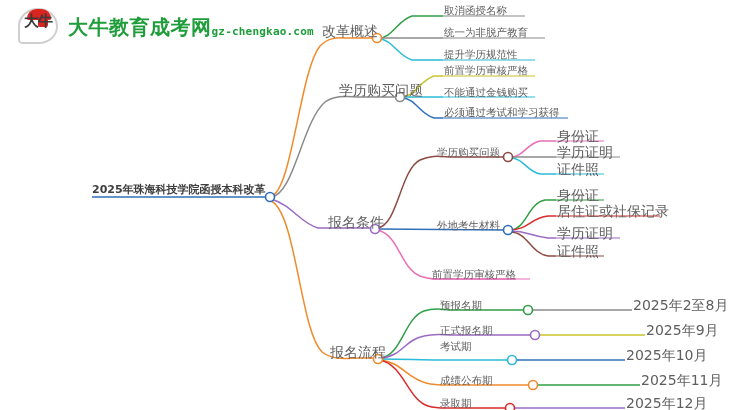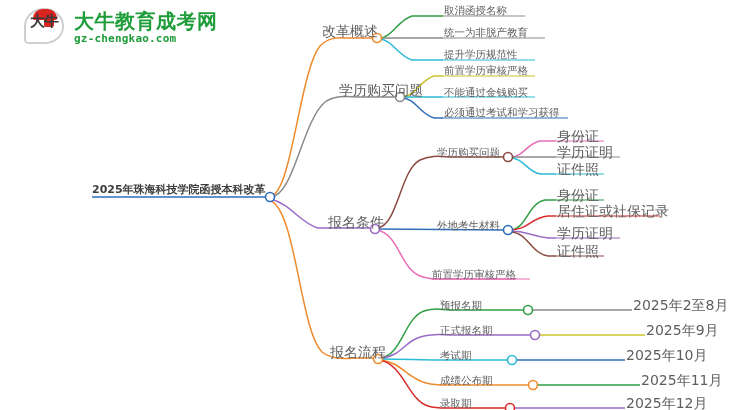--- a/index.html
+++ b/index.html
@@ -28,21 +28,20 @@
     top: 6px;
     display: flex;
     align-items: center;
     gap: 6px;
   }
   .logo-mark {
     position: relative;
     width: 44px;
     height: 42px;
     flex: 0 0 auto;
-    margin-left: 6px;
   }
   .logo-bubble {
     position: absolute;
     left: 0; top: 2px;
     width: 40px; height: 36px;
     border: 2px solid #cfcfcf;
     border-radius: 50% 50% 48% 12%;
     background: #fff;
     box-sizing: border-box;
   }
@@ -65,21 +64,21 @@
     left: 3px; top: 9px;
     width: 34px;
     text-align: center;
     font-size: 15px;
     font-weight: bold;
     color: #3a3a3a;
     letter-spacing: -1px;
     line-height: 13px;
     font-family: "DejaVu Sans", sans-serif;
   }
-  .logo-text { display: flex; flex-direction: column; }
+  .logo-text { display: flex; flex-direction: row; align-items: flex-end; }
   .logo-title {
     font-size: 20px;
     font-weight: bold;
     color: #1f9d3a;
     letter-spacing: 0.5px;
     line-height: 22px;
     font-family: "DejaVu Sans", sans-serif;
   }
   .logo-sub {
     font-size: 11px;
@@ -215,21 +214,21 @@
 <div class="node-label lvl3-label" style="left:557px; top:146px;">学历证明</div>
 <div class="node-label lvl3-label" style="left:557px; top:163px;">证件照</div>
 
 <div class="node-label lvl3-label" style="left:557px; top:189px;">身份证</div>
 <div class="node-label lvl3-label" style="left:557px; top:205px;">居住证或社保记录</div>
 <div class="node-label lvl3-label" style="left:557px; top:227px;">学历证明</div>
 <div class="node-label lvl3-label" style="left:557px; top:245px;">证件照</div>
 
 <div class="node-label lvl2-label" style="left:440px; top:299px;">预报名期</div>
 <div class="node-label lvl2-label" style="left:440px; top:324px;">正式报名期</div>
-<div class="node-label lvl2-label" style="left:440px; top:349px;">考试期</div>
+<div class="node-label lvl2-label" style="left:440px; top:340px;">考试期</div>
 <div class="node-label lvl2-label" style="left:440px; top:374px;">成绩公布期</div>
 <div class="node-label lvl2-label" style="left:440px; top:397px;">录取期</div>
 
 <div class="node-label lvl3-label" style="left:633px; top:299px;">2025年2至8月</div>
 <div class="node-label lvl3-label" style="left:646px; top:324px;">2025年9月</div>
 <div class="node-label lvl3-label" style="left:626px; top:349px;">2025年10月</div>
 <div class="node-label lvl3-label" style="left:641px; top:374px;">2025年11月</div>
 <div class="node-label lvl3-label" style="left:626px; top:397px;">2025年12月</div>
 
 </body></html>

